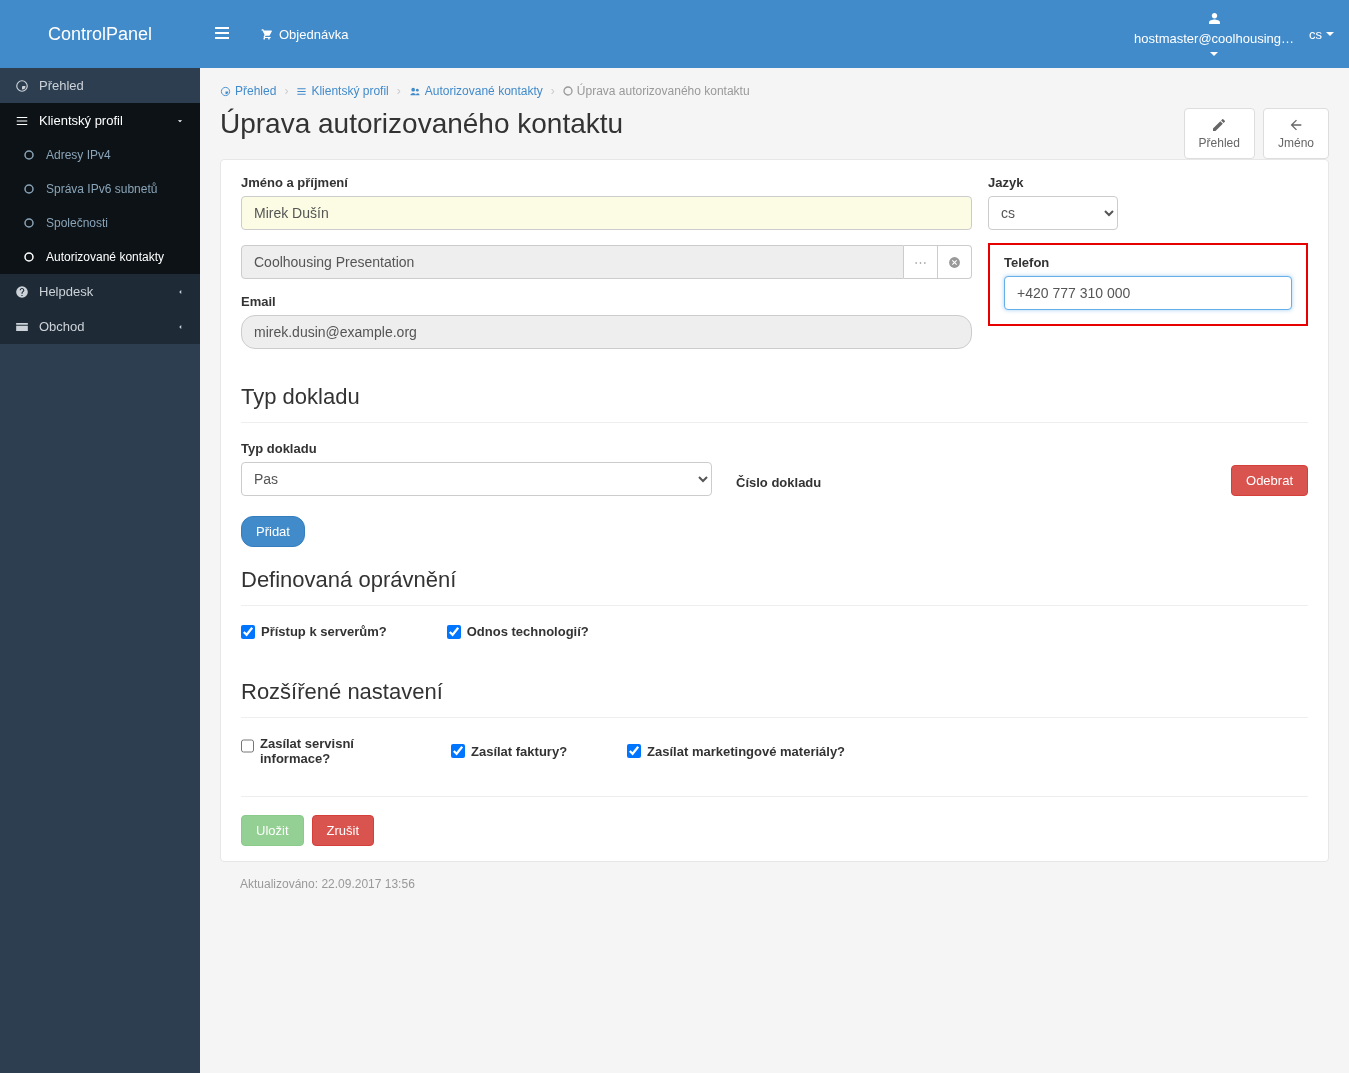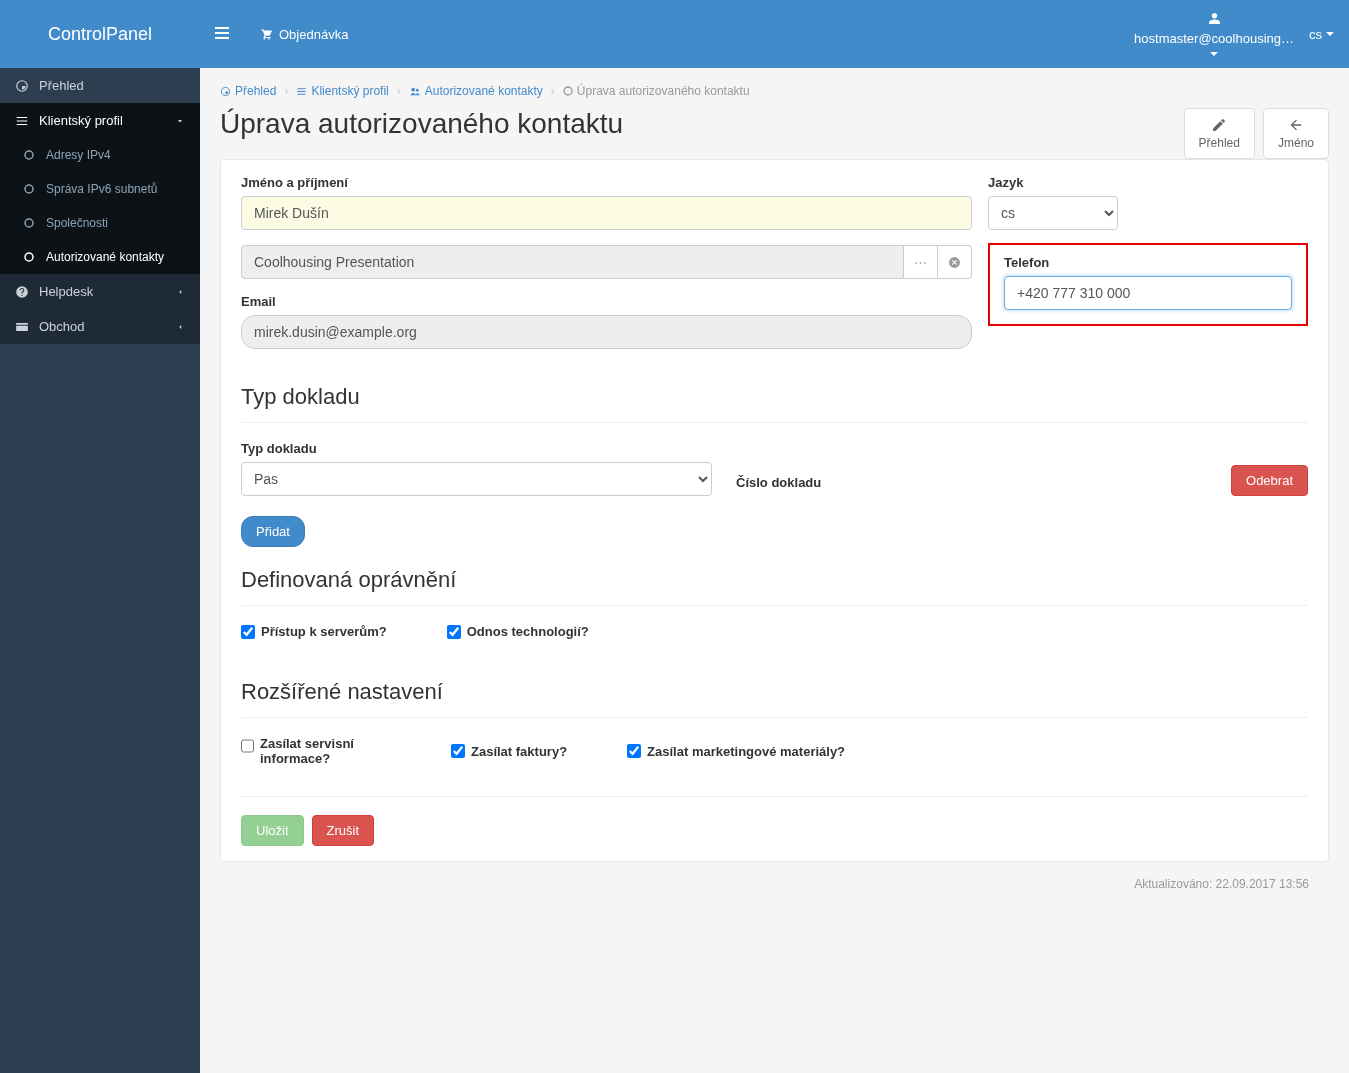--- a/index.html
+++ b/index.html
@@ -86,21 +86,21 @@
 
 
 .check-row { display: flex; gap: 60px; margin-bottom: 15px; }
 .check-item { display: flex; align-items: center; gap: 6px; font-weight: bold; font-size: 13px; }
 .check-item input { width: 14px; height: 14px; }
 
 
 .action-row { margin-top: 18px; display: flex; gap: 8px; }
 
 
-.footer-text { color: #999; font-size: 12px; padding: 15px 20px; text-align: right; }
+.footer-text { color: #999; font-size: 12px; padding: 15px 20px; }
 
 
 .ico { display: inline-flex; }
 svg { display: block; }
 .caret-down { width: 0; height: 0; border-left: 4px solid transparent; border-right: 4px solid transparent; border-top: 4px solid currentColor; display: inline-block; }
 </style>
 </head>
 <body>
 
 <div class="navbar">

